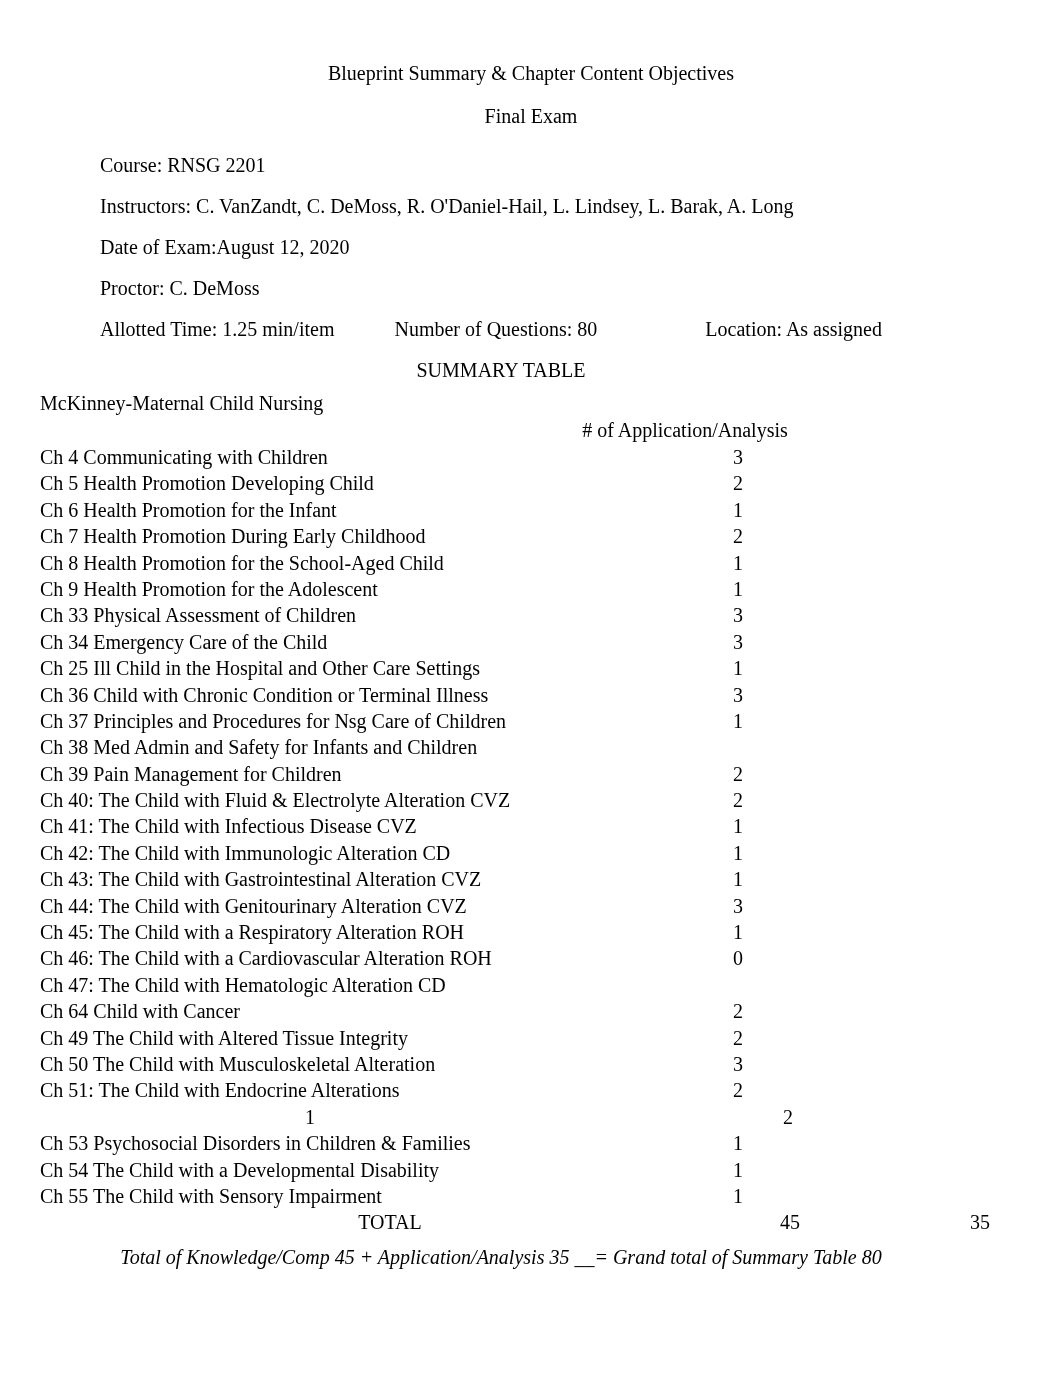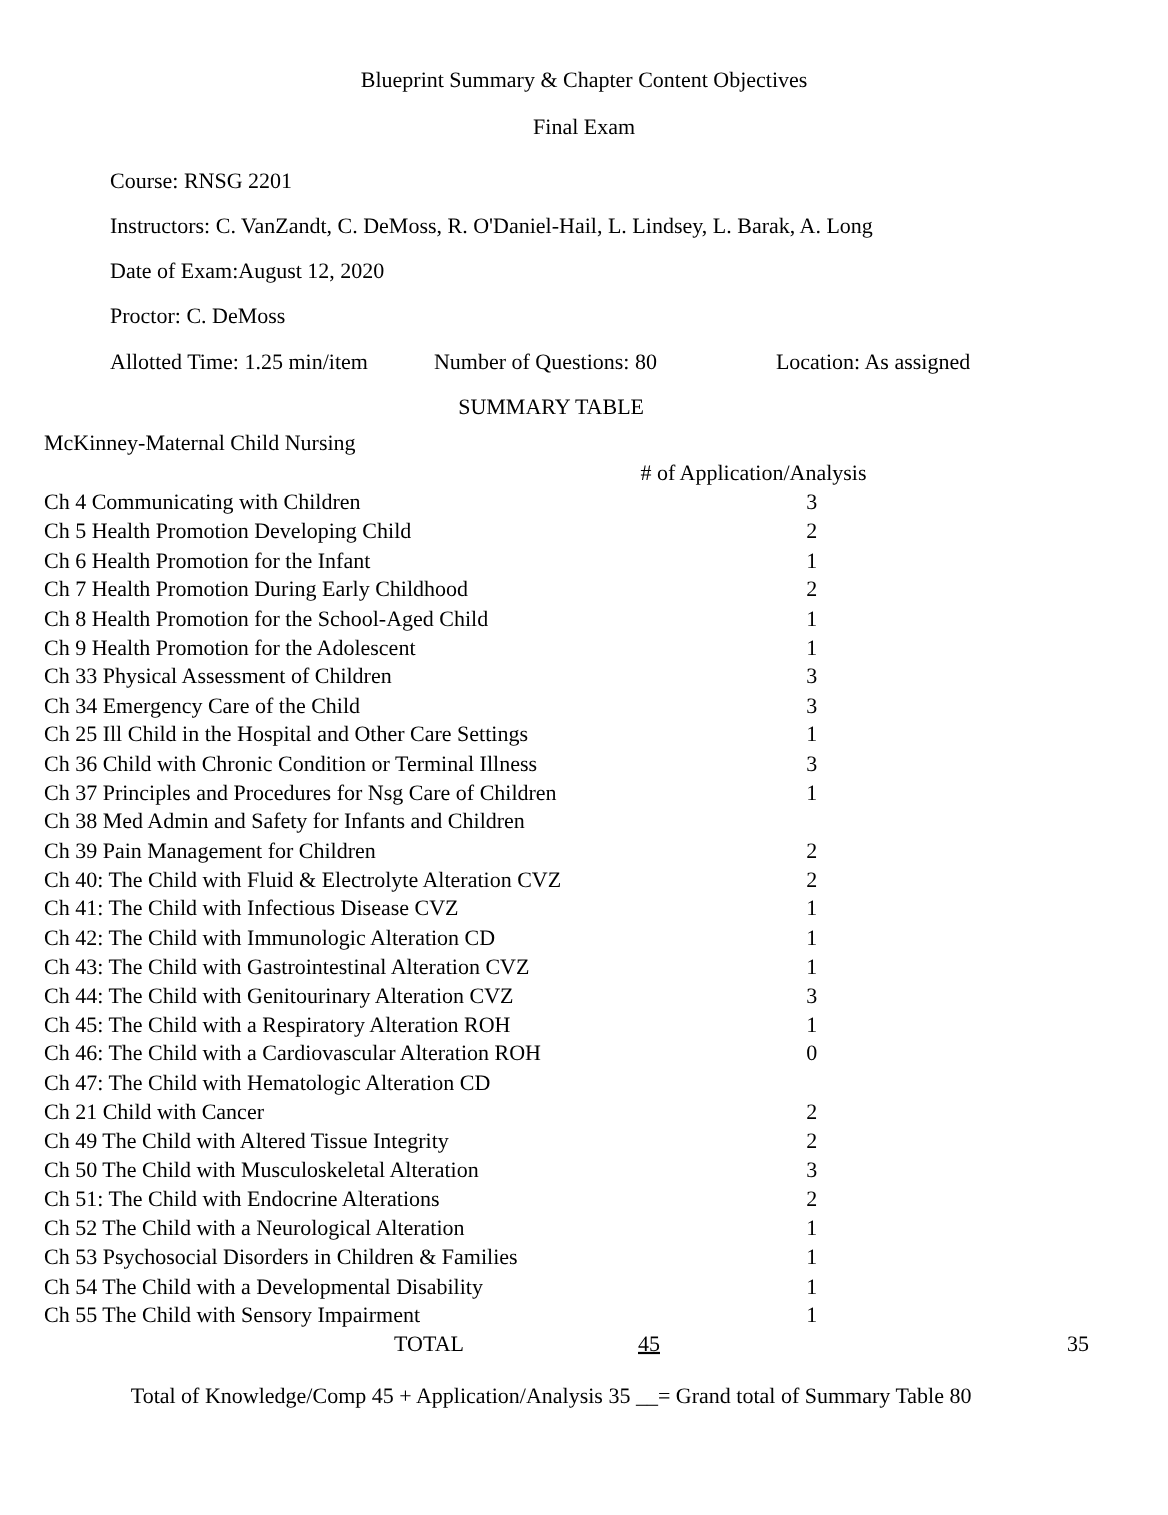--- a/index.html
+++ b/index.html
@@ -38,23 +38,23 @@
     gap: 48px;
   }
   .data-row .ch { text-align: left; }
   .data-row .kc { text-align: center; }
   .data-row .aa { text-align: center; padding-left: 100px; }
   .total-row {
     display: grid;
     grid-template-columns: 540px 220px 260px;
   }
   .total-row .lbl { text-align: center; padding-left: 160px; }
-  .total-row .kc { text-align: left; text-decoration: underline; }
+  .total-row .kc { text-align: right; }
   .total-row .aa { text-align: center; padding-left: 100px; }
-  .grand-line { text-align: center; margin-top: 20px; padding-right: 60px; }
+  .grand-line { text-align: center; margin-top: 8px; padding-right: 60px; font-style: italic; }
   .page-num { text-align: center; margin-top: 100px; }
 </style>
 </head>
 <body>
 
 <div class="center title-line">Blueprint Summary &amp; Chapter Content Objectives</div>
 <div class="center subtitle-line">Final Exam</div>
 
 <div class="meta-block">
   <div class="meta-line">Course: RNSG 2201</div>
@@ -177,41 +177,40 @@
         <div class="ch">Ch 46: The Child with a Cardiovascular Alteration ROH</div>
         <div class="kc">0</div>
         <div class="aa">3</div>
       </div>
       <div class="data-row">
         <div class="ch">Ch 47: The Child with Hematologic Alteration CD</div>
         <div class="kc"></div>
         <div class="aa">3</div>
       </div>
       <div class="data-row">
-        <div class="ch">Ch 21 Child with Cancer</div>
+        <div class="ch">Ch 64 Child with Cancer</div>
         <div class="kc">2</div>
         <div class="aa">1</div>
       </div>
       <div class="data-row">
         <div class="ch">Ch 49 The Child with Altered Tissue Integrity</div>
         <div class="kc">2</div>
         <div class="aa">1</div>
       </div>
       <div class="data-row">
         <div class="ch">Ch 50 The Child with Musculoskeletal Alteration</div>
         <div class="kc">3</div>
         <div class="aa"></div>
       </div>
       <div class="data-row">
         <div class="ch">Ch 51: The Child with Endocrine Alterations</div>
         <div class="kc">2</div>
         <div class="aa">1</div>
       </div>
       <div class="data-row">
-        <div class="ch">Ch 52 The Child with a Neurological Alteration</div>
         <div class="kc">1</div>
         <div class="aa">2</div>
       </div>
       <div class="data-row">
         <div class="ch">Ch 53 Psychosocial Disorders in Children &amp; Families</div>
         <div class="kc">1</div>
         <div class="aa">2</div>
       </div>
       <div class="data-row">
         <div class="ch">Ch 54 The Child with a Developmental Disability</div>

